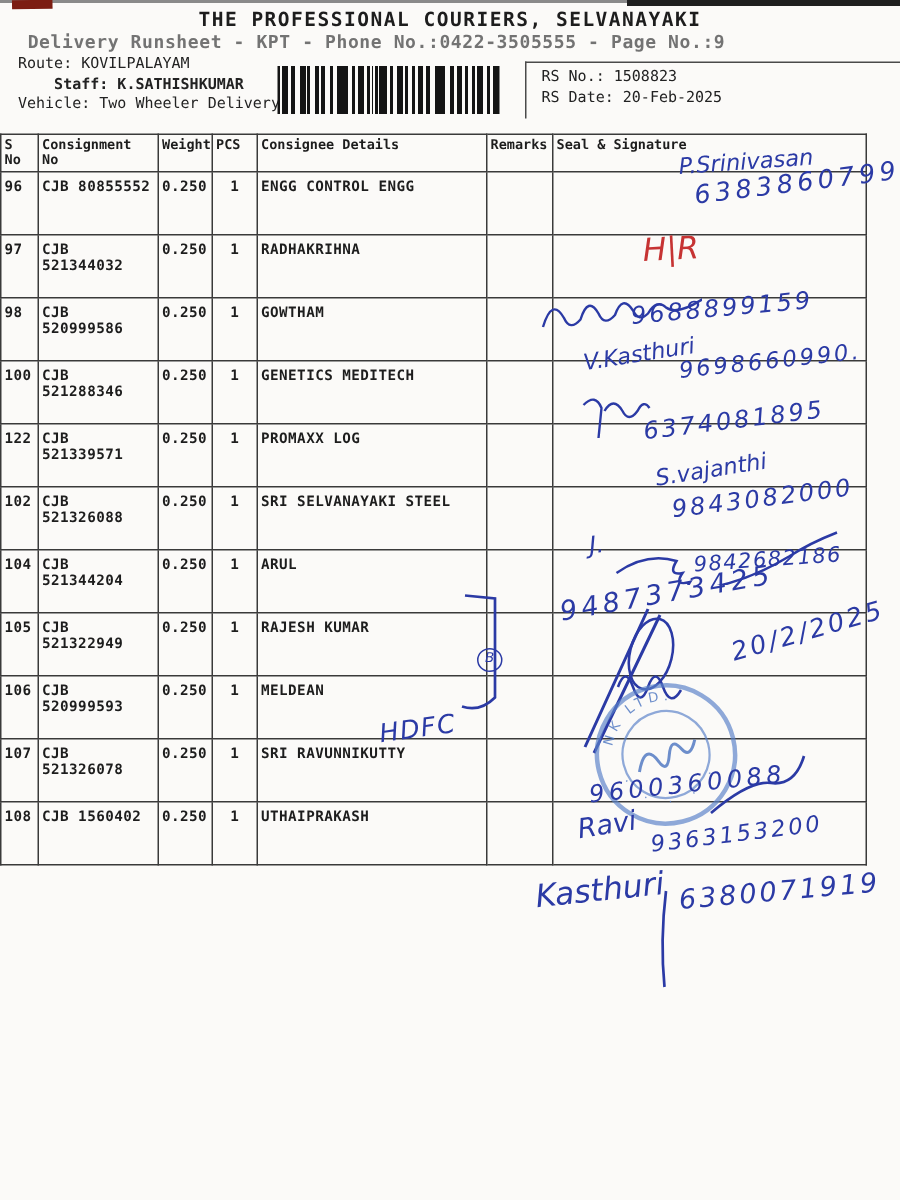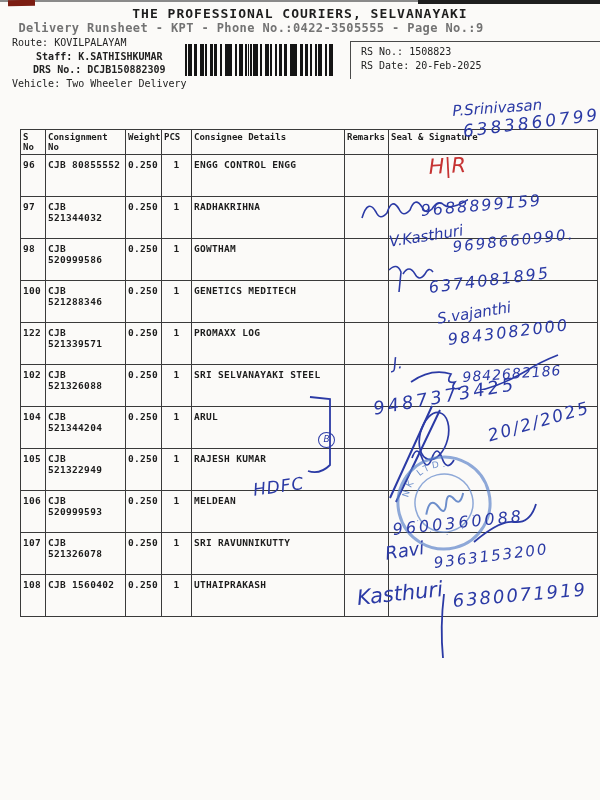--- a/index.html
+++ b/index.html
@@ -18,21 +18,21 @@
   .info-block .b{font-weight:bold;text-align:center;}
   .barcode{position:absolute;left:185px;top:44px;width:148px;height:32px;
     background:
       repeating-linear-gradient(90deg,#141414 0 2px,rgba(0,0,0,0) 2px 5px),
       repeating-linear-gradient(90deg,#141414 0 1px,rgba(0,0,0,0) 1px 9px),
       repeating-linear-gradient(90deg,rgba(0,0,0,0) 0 3px,#141414 3px 6px,rgba(0,0,0,0) 6px 13px);
   }
   .rs-box{position:absolute;left:350px;top:41px;width:242px;border-top:1px solid #4a4a4a;border-left:1px solid #4a4a4a;padding:3px 0 6px 10px;font-size:10px;color:#222;line-height:14px;}
 
   
-  table.runsheet{position:absolute;left:20px;top:89px;width:577px;border-collapse:collapse;table-layout:fixed;margin-top:40px;}
+  table.runsheet{position:absolute;left:0;top:89px;width:577px;border-collapse:collapse;table-layout:fixed;}
   table.runsheet th,table.runsheet td{border:1px solid #3a3a3a;color:#1d1d1d;vertical-align:top;overflow:visible;}
   table.runsheet th{font-size:9px;font-weight:bold;text-align:left;padding:2px 2px;height:12px;}
   table.runsheet td{font-size:9.5px;font-weight:bold;padding:4px 2px;height:33px;letter-spacing:.3px;}
   col.c-sno{width:25px;}col.c-con{width:80px;}col.c-wt{width:36px;}col.c-pcs{width:30px;}
   col.c-det{width:153px;}col.c-rem{width:44px;}col.c-seal{width:209px;}
   td.det,th.det{padding-left:8px;}
   th.center,td.center{text-align:center;}
   td.wt{border-right-color:#999;}th.wt{border-right-color:#999;}
 
   
@@ -50,21 +50,20 @@
   <div class="top-line"></div>
   <div class="top-dark-bar"></div>
   <div class="red-chip"></div>
 
   <div class="doc-title">THE PROFESSIONAL COURIERS, SELVANAYAKI</div>
   <div class="doc-subtitle">Delivery Runsheet - KPT - Phone No.:0422-3505555 - Page No.:9</div>
 
   <div class="info-block">
     <div><span>Route:</span> <span>KOVILPALAYAM</span></div>
     <div class="b"><span>Staff:</span> <span>K.SATHISHKUMAR</span></div>
-    <div class="b"><span>DRS No.:</span> <span>DCJB150882309</span></div>
     <div><span>Vehicle:</span> <span>Two Wheeler Delivery</span></div>
   </div>
 
   <div class="barcode"></div>
 
   <div class="rs-box">
     <div><span>RS No.:</span> <span>1508823</span></div>
     <div><span>RS Date:</span> <span>20-Feb-2025</span></div>
   </div>
 

